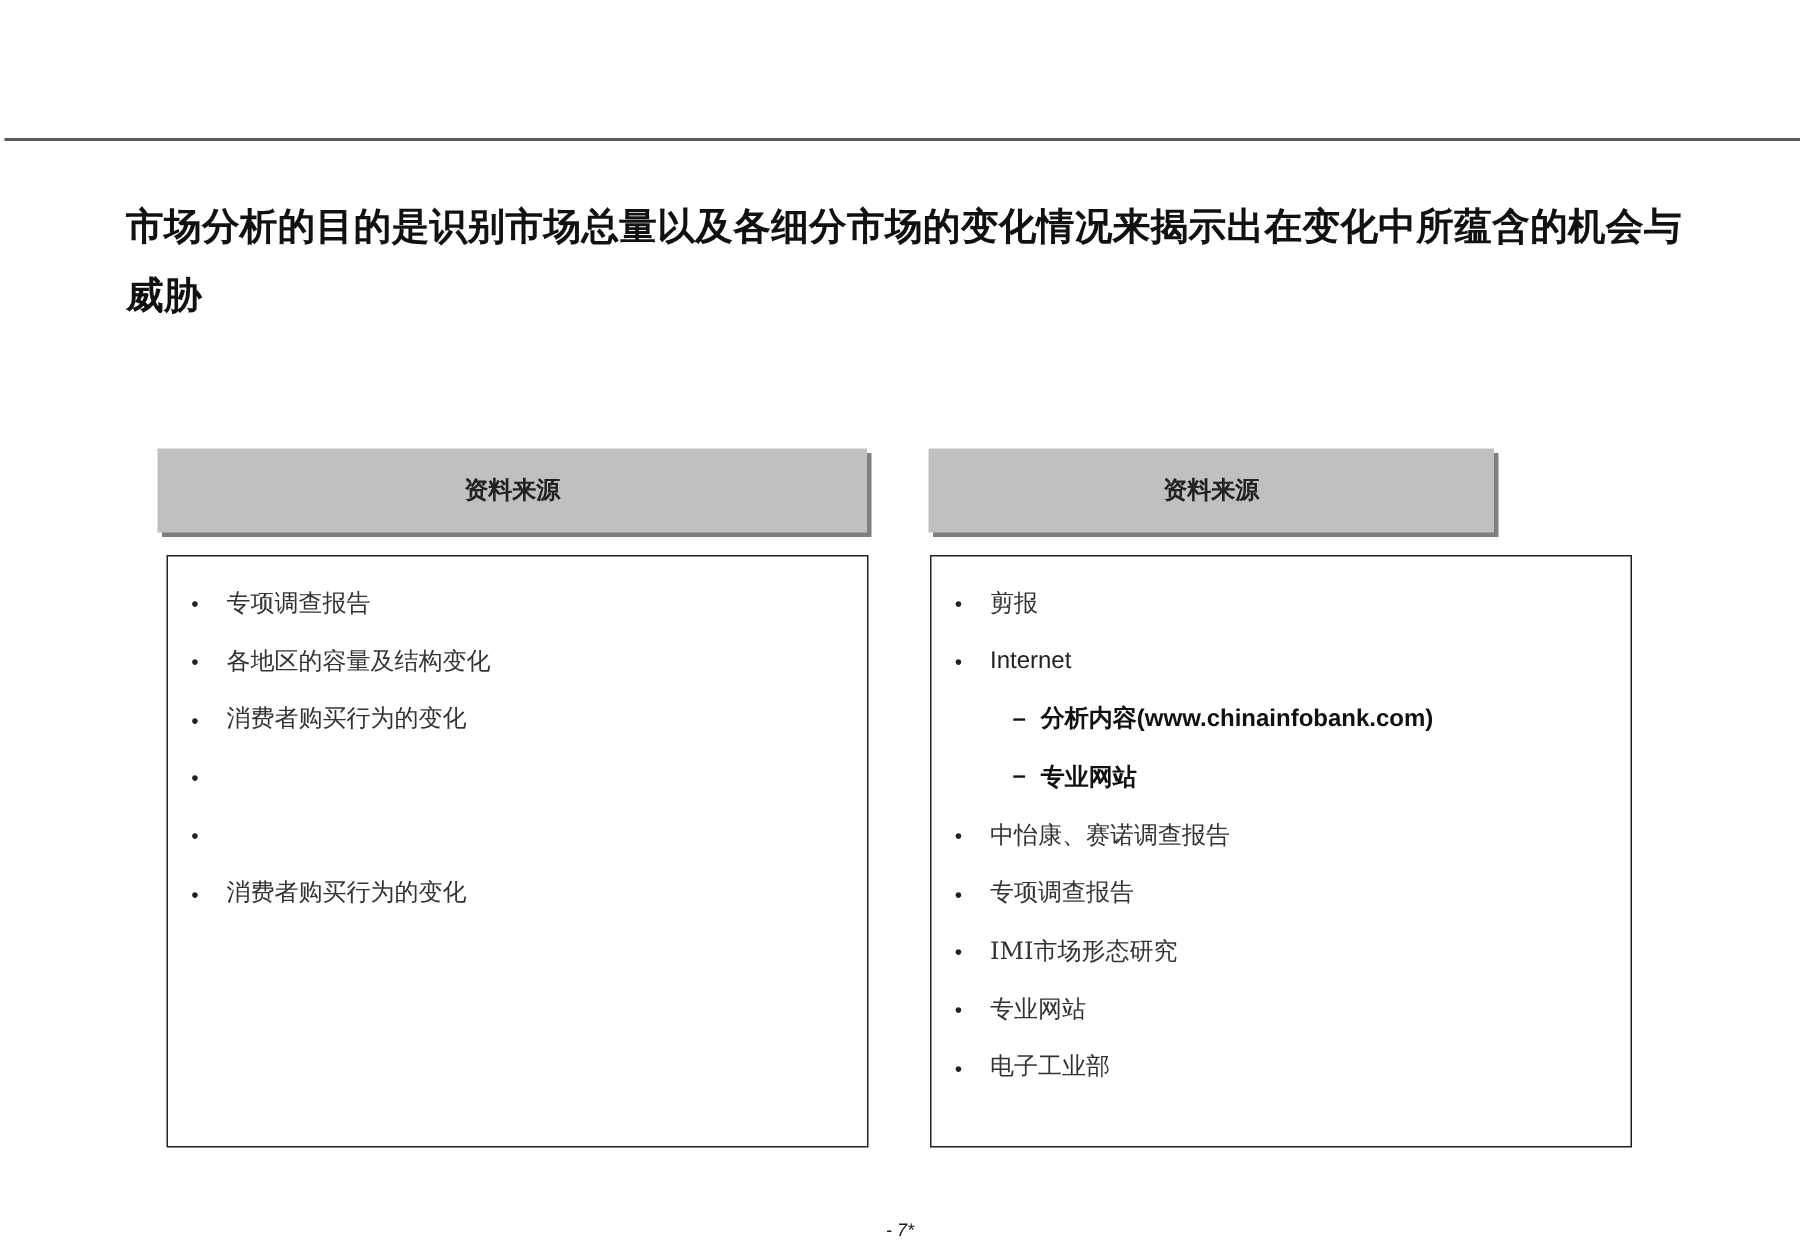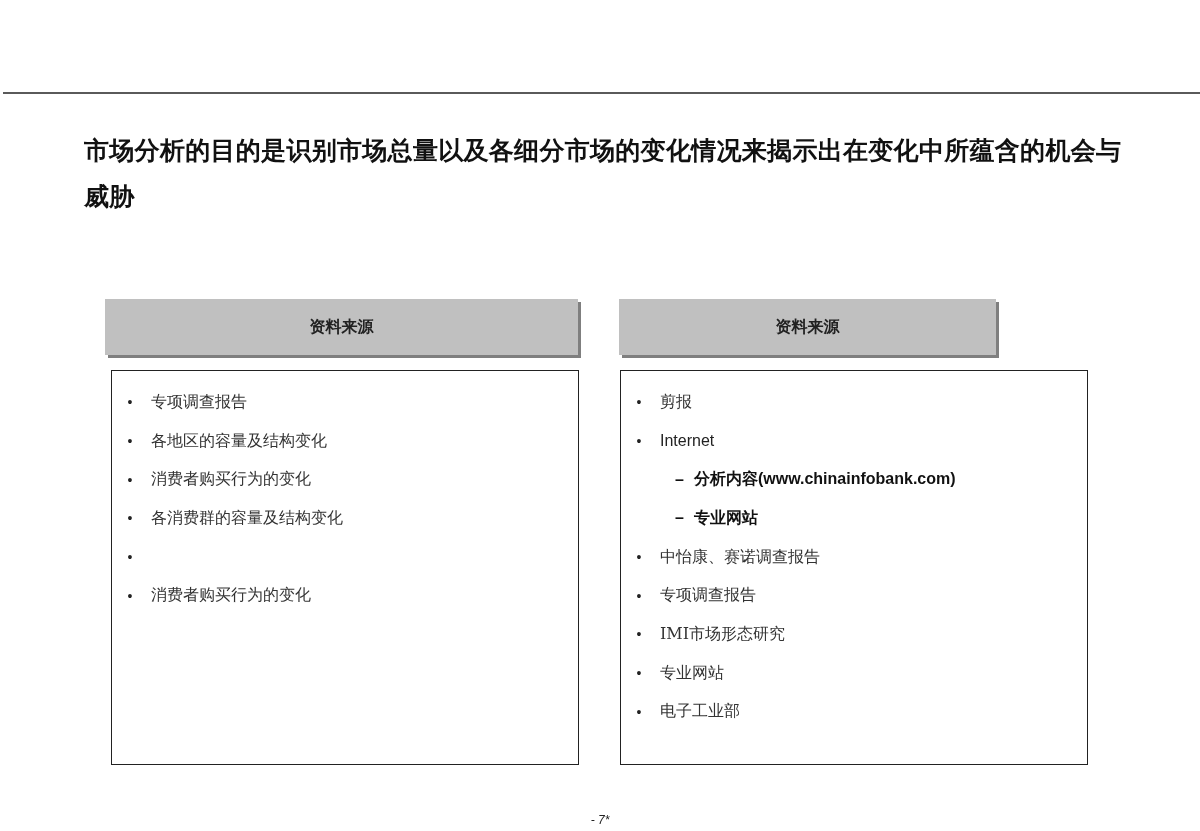--- a/index.html
+++ b/index.html
@@ -84,21 +84,20 @@
     <li>
         <span class="bullet">•</span>
         <span>各地区的容量及结构变化</span>
       </li>
     <li>
         <span class="bullet">•</span>
         <span>消费者购买行为的变化</span>
       </li>
     <li>
         <span class="bullet">•</span>
-        <span>各消费群的容量及结构变化</span>
       </li>
     <li>
         <span class="bullet">•</span>
       </li>
     <li>
         <span class="bullet">•</span>
         <span>消费者购买行为的变化</span>
       </li>
   </ul>
 </div>

